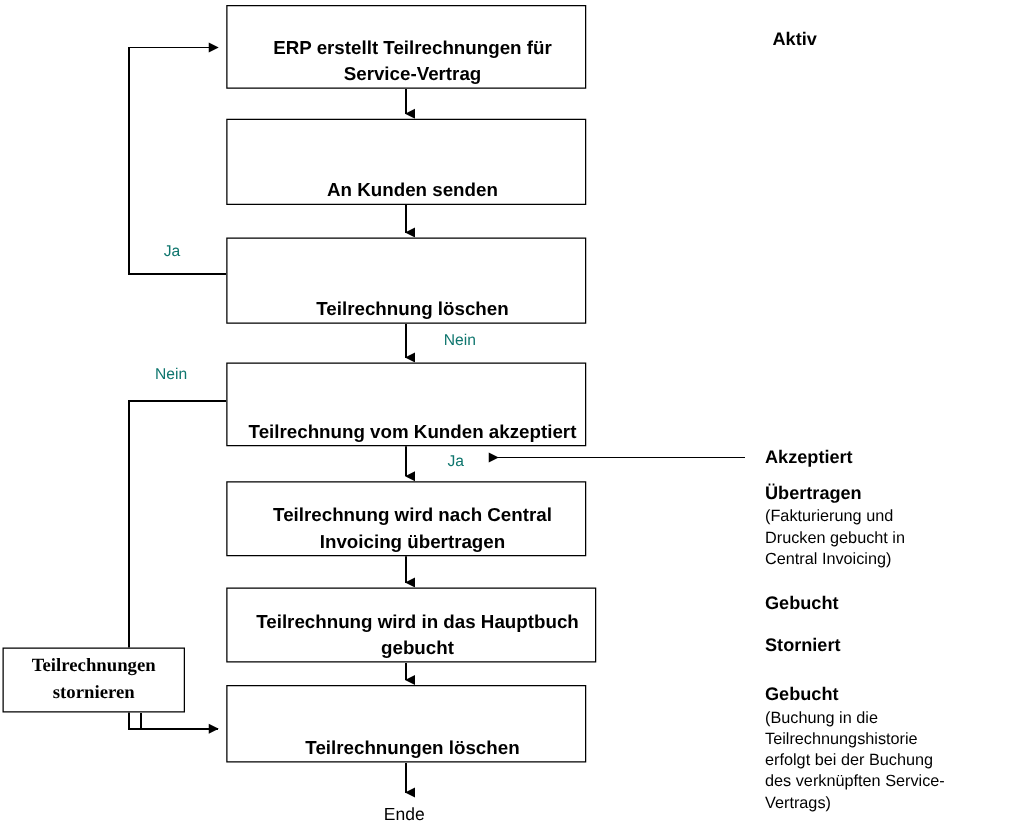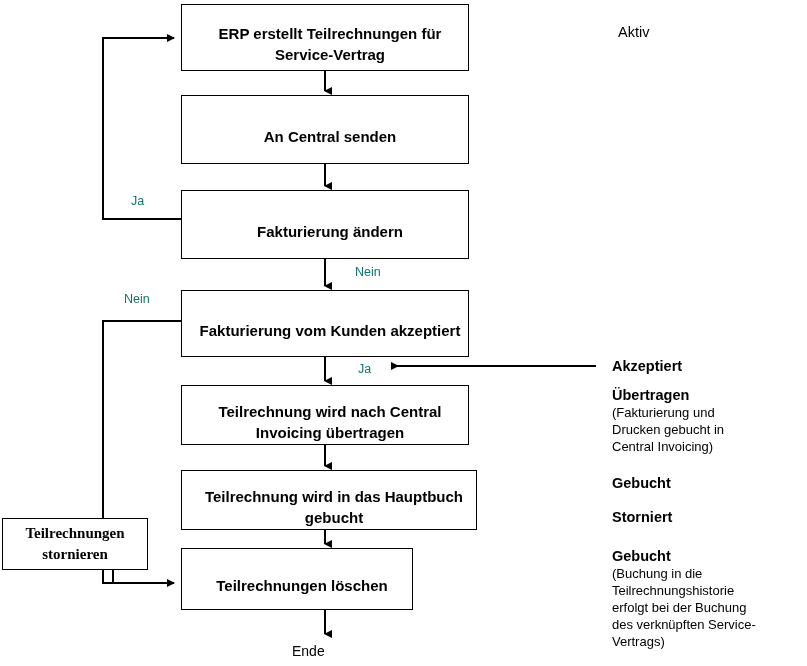--- a/index.html
+++ b/index.html
@@ -34,21 +34,21 @@
     background: #ffffff;
     display: flex;
     justify-content: center;
     font-weight: bold;
     font-size: 15px;
     line-height: 21px;
     text-align: center;
     padding: 0 6px;
   }
   .node.top-text {
-    align-items: center;
+    align-items: flex-end;
     padding-top: 13px;
     padding-left: 16px;
   }
   .node.mid-text {
     align-items: center;
   }
   .edge-label {
     position: absolute;
     font-size: 12.5px;
     line-height: 14px;
@@ -67,21 +67,21 @@
     position: absolute;
     white-space: nowrap;
   }
   .state-title {
     font-size: 14.5px;
     line-height: 17px;
     font-weight: bold;
     display: block;
   }
   .state-title.plain {
-    font-weight: normal;
+    font-weight: bold;
   }
   .state-note {
     font-size: 13px;
     line-height: 17px;
     font-weight: normal;
     display: block;
   }
 </style>
 </head>
 <body>
@@ -125,56 +125,56 @@
 
       <line x1="596" y1="366" x2="392" y2="366" marker-end="url(#arrow-left)"></line>
     </g>
   </svg>
 
   <div class="node top-text" style="left:181px; top:4px; width:288px; height:67px;">
     <span>ERP erstellt Teilrechnungen für Service-Vertrag</span>
   </div>
 
   <div class="node top-text" style="left:181px; top:95px; width:288px; height:69px;">
-    <span>An Central senden</span>
+    <span>An Kunden senden</span>
   </div>
 
   <div class="node top-text" style="left:181px; top:190px; width:288px; height:69px;">
-    <span>Fakturierung ändern</span>
+    <span>Teilrechnung löschen</span>
   </div>
 
   <div class="node top-text" style="left:181px; top:290px; width:288px; height:67px;">
-    <span>Fakturierung vom Kunden akzeptiert</span>
+    <span>Teilrechnung vom Kunden akzeptiert</span>
   </div>
 
   <div class="node top-text" style="left:181px; top:385px; width:288px; height:60px;">
     <span>Teilrechnung wird nach Central Invoicing übertragen</span>
   </div>
 
   <div class="node top-text" style="left:181px; top:470px; width:296px; height:60px;">
     <span>Teilrechnung wird in das Hauptbuch gebucht</span>
   </div>
 
-  <div class="node top-text" style="left:181px; top:548px; width:232px; height:62px;">
+  <div class="node top-text" style="left:181px; top:548px; width:288px; height:62px;">
     <span>Teilrechnungen löschen</span>
   </div>
 
   <div class="node mid-text" style="left:2px; top:518px; width:146px; height:52px;font-family:Liberation Serif, serif;">
     <span>Teilrechnungen stornieren</span>
   </div>
 
   <div class="edge-label" style="left:131px; top:194px;">Ja</div>
 
   <div class="edge-label" style="left:355px; top:265px;">Nein</div>
 
   <div class="edge-label" style="left:124px; top:292px;">Nein</div>
 
   <div class="edge-label" style="left:358px; top:362px;">Ja</div>
 
-  <div class="terminal-label" style="left:292px; top:643px;">Ende</div>
+  <div class="terminal-label" style="left:307px; top:643px;">Ende</div>
 
   <div class="state-label" style="left:618px; top:24px;">
     <span class="state-title plain">Aktiv</span>
   </div>
 
   <div class="state-label" style="left:612px; top:358px;">
     <span class="state-title">Akzeptiert</span>
   </div>
 
   <div class="state-label" style="left:612px; top:387px;">

